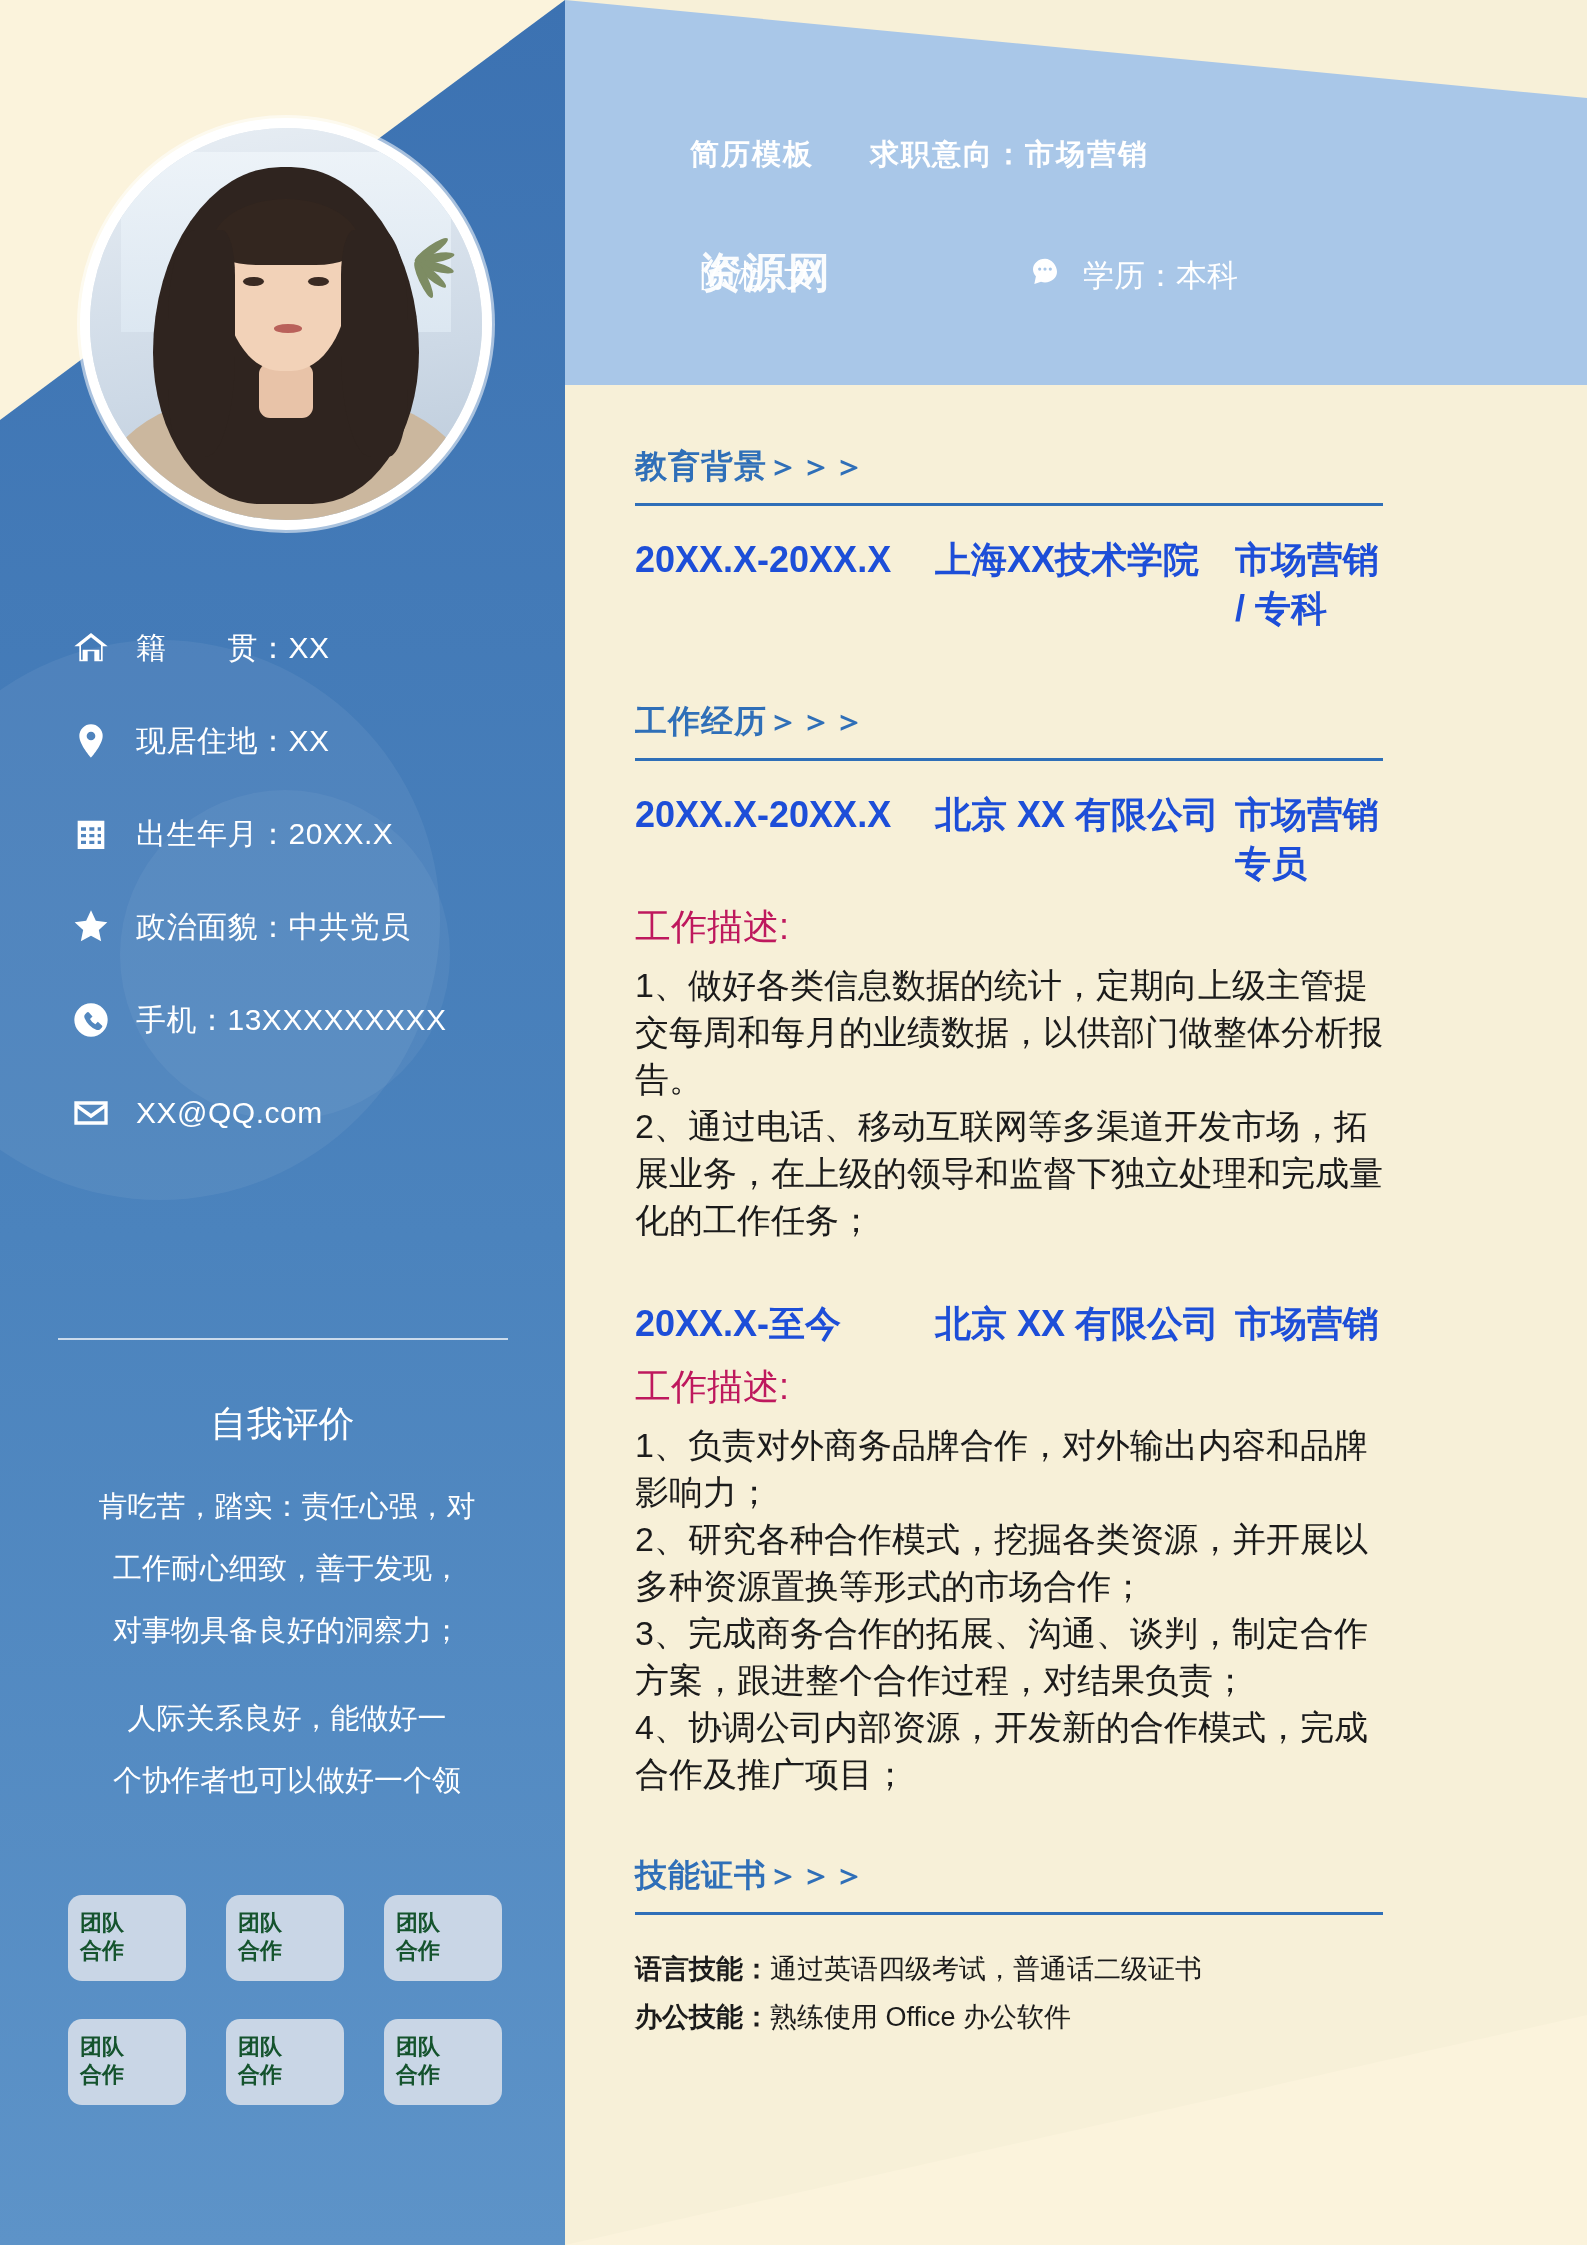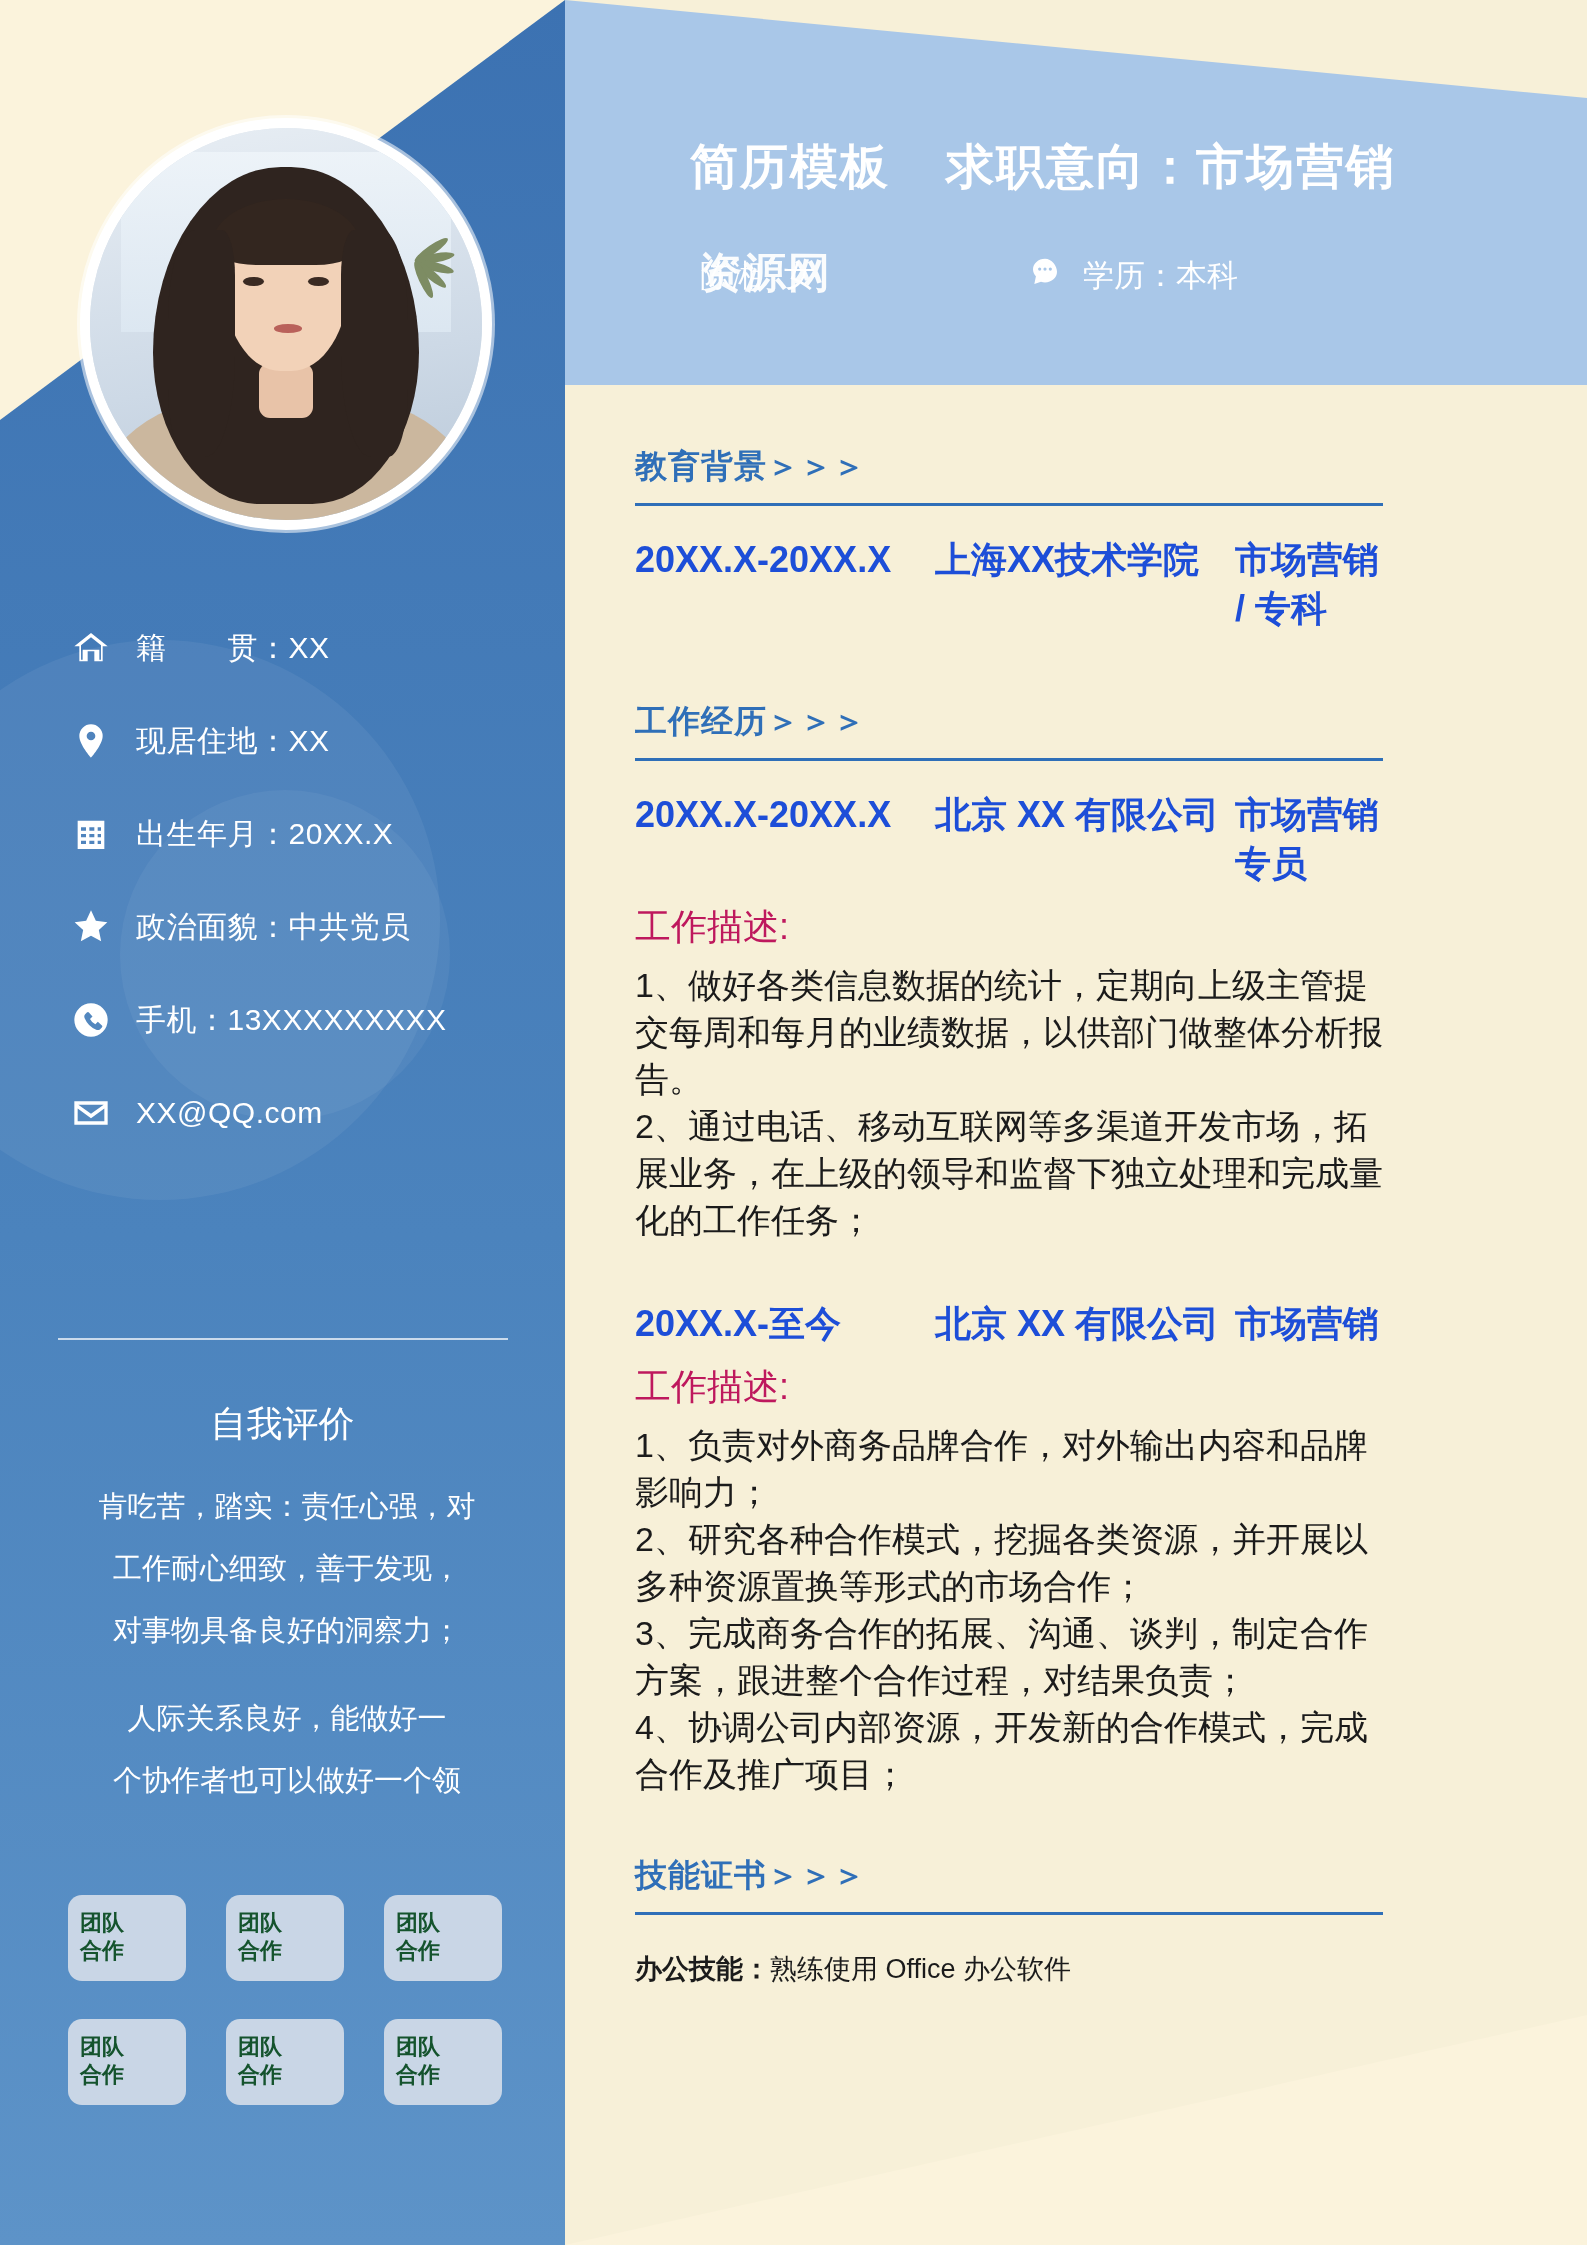--- a/index.html
+++ b/index.html
@@ -143,21 +143,21 @@
     color: #14532d;
     font-size: 22px;
     line-height: 28px;
     padding: 14px 0 0 12px;
     font-weight: bold;
   }
 
   
   .hdr-title {
     position: absolute; left: 690px; top: 135px;
-    color: #ffffff; font-size: 48px; font-weight: bold; letter-spacing: 2px;
+    color: #ffffff; font-size: 29px; font-weight: bold; letter-spacing: 2px;
     display: flex; align-items: baseline; gap: 56px;
   }
   .hdr-sub {
     position: absolute; left: 700px; top: 255px;
     display: flex; align-items: center; color: #ffffff; font-size: 31px;
     gap: 22px;
   }
   .watermark {
     position: absolute; left: 700px; top: 245px;
     font-size: 42px; font-weight: bold; color: #ffffff; opacity: .95;
@@ -378,17 +378,20 @@
         <p>1、负责对外商务品牌合作，对外输出内容和品牌影响力；</p>
         <p>2、研究各种合作模式，挖掘各类资源，并开展以多种资源置换等形式的市场合作；</p>
         <p>3、完成商务合作的拓展、沟通、谈判，制定合作方案，跟进整个合作过程，对结果负责；</p>
         <p>4、协调公司内部资源，开发新的合作模式，完成合作及推广项目；</p>
       </div>
     </div>
 
     <div class="sec-title">技能证书＞＞＞</div>
     <div class="sec-rule"></div>
     <div class="skill-line">
+      <b>语言技能：</b><span>通过英语四级考试，普通话二级证书</span>
+    </div>
+    <div class="skill-line">
       <b>办公技能：</b><span>熟练使用 Office 办公软件</span>
     </div>
 
   </div>
 </div>
 
 </body></html>

